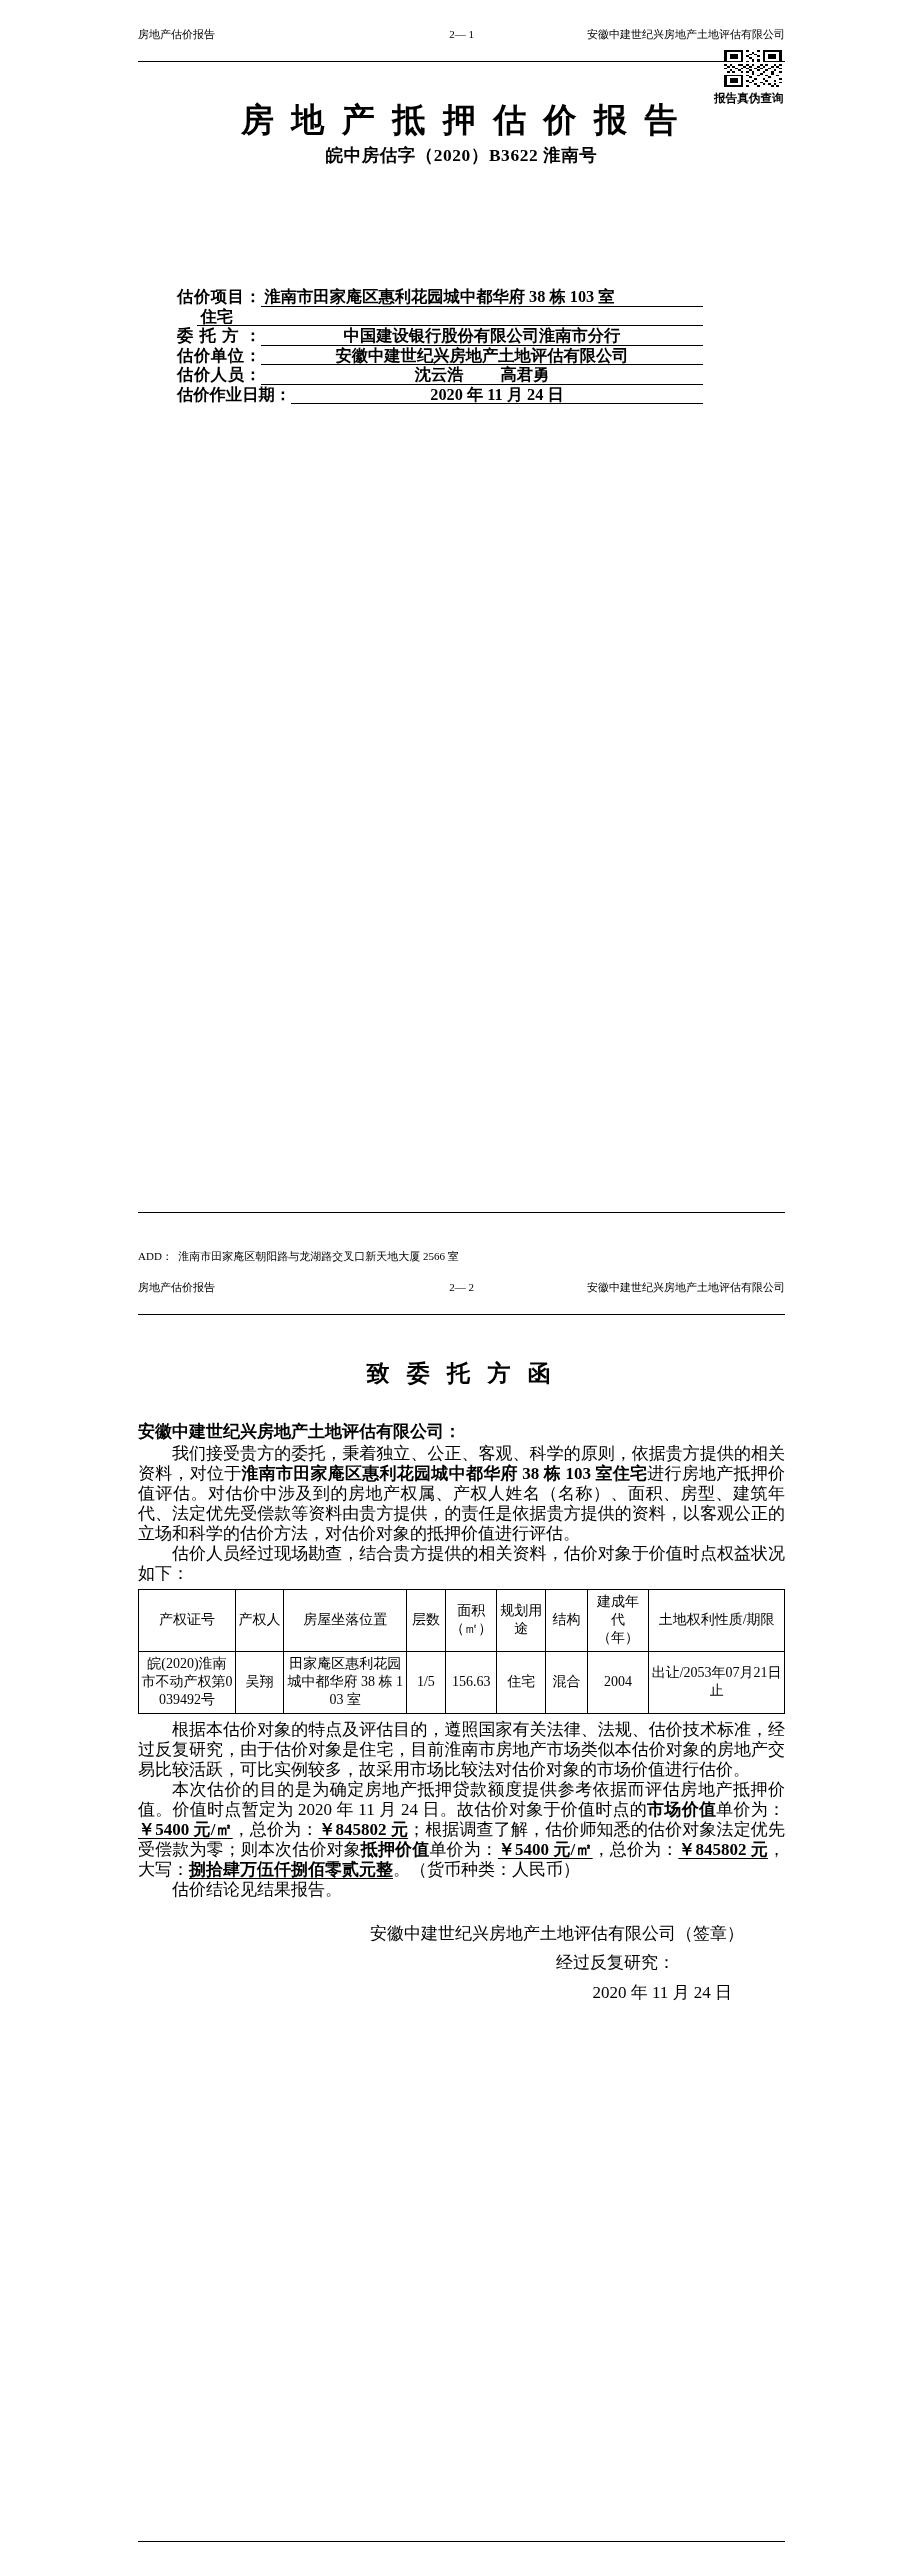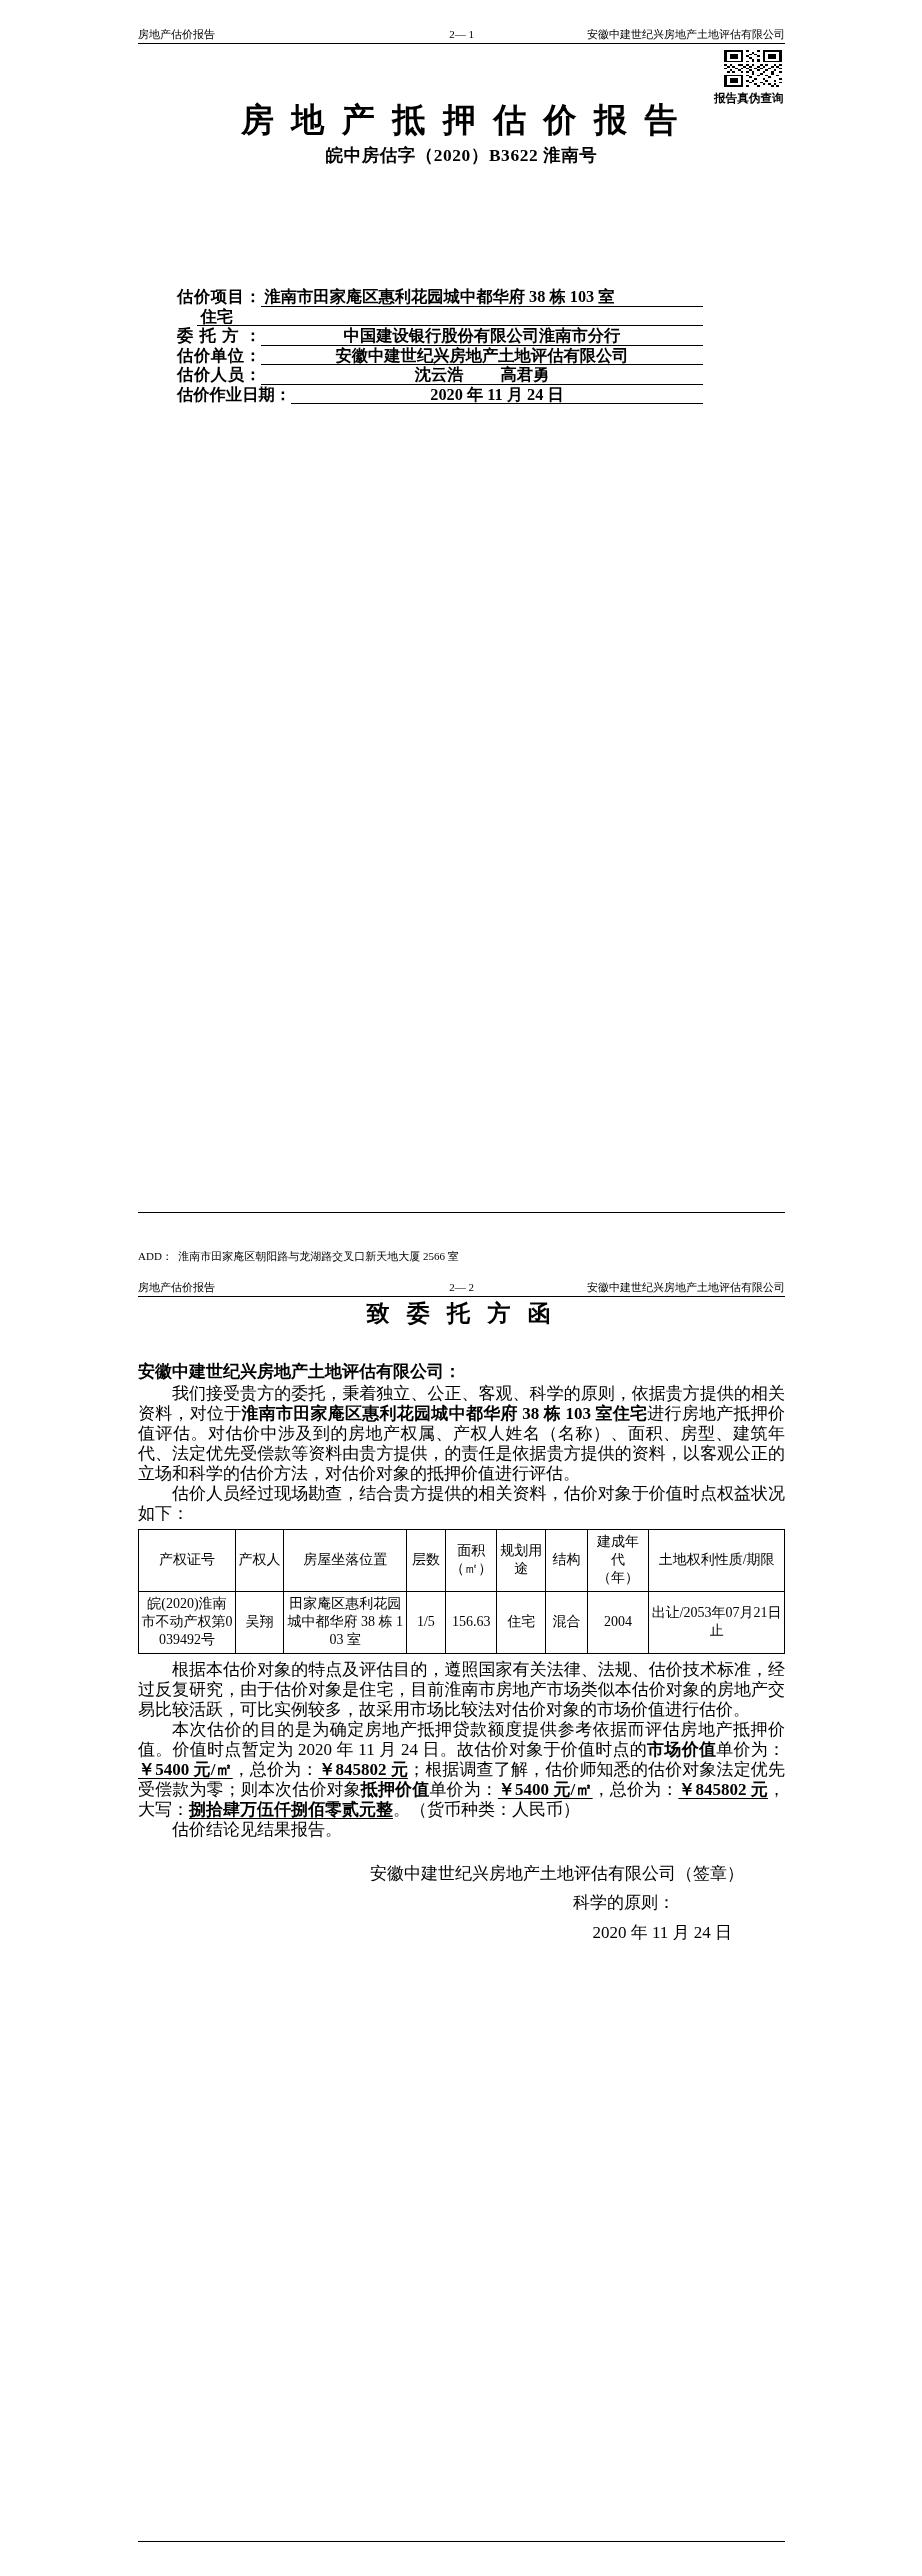--- a/index.html
+++ b/index.html
@@ -12,21 +12,21 @@
     color:#000;
     font-family:"Liberation Serif","DejaVu Serif",serif;
   }
   .abs { position:absolute; }
 
   
   .pg-header {
     left:138px; width:647px;
     display:grid; grid-template-columns:1fr auto 1fr; align-items:end;
     font-size:11px; line-height:14px;
-    padding-bottom:2px; border-bottom:1.2px solid #000;
+    padding-bottom:20px; border-bottom:1.2px solid #000;
   }
   .pg-header .l { text-align:left; }
   .pg-header .c { text-align:center; }
   .pg-header .r { text-align:right; }
 
   .pg-footer {
     left:138px; width:647px;
     border-top:1.2px solid #000;
     padding-top:4.1px;
     font-size:11px; line-height:15.7px;
@@ -55,21 +55,21 @@
   .fvalue {
     flex:1; border-bottom:1.2px solid #000;
     text-align:center; line-height:19.5px;
     white-space:pre;
   }
   .fvalue.left { text-align:left; padding-left:3.5px; }
   .fvalue.names { display:flex; justify-content:center; gap:37px; }
 
   
   .p2 {
-    left:138px; top:1300px; width:647px;
+    left:138px; top:1360px; width:647px;
     font-size:17px; line-height:20px; text-align:justify;
   }
   .p2 .doc-title {
     margin:0 0 34px 0; text-align:center;
     font-size:23px; line-height:28px; font-weight:bold; letter-spacing:5.8px;
     white-space:pre;
   }
   .p2 .salutation { font-weight:bold; margin-bottom:2.3px; }
   .p2 p { margin:0; text-indent:2em; }
   .b { font-weight:bold; }
@@ -212,21 +212,21 @@
       </tbody>
     </table>
 
     <p>根据本估价对象的特点及评估目的，遵照国家有关法律、法规、估价技术标准，经过反复研究，由于估价对象是住宅，目前淮南市房地产市场类似本估价对象的房地产交易比较活跃，可比实例较多，故采用市场比较法对估价对象的市场价值进行估价。</p>
 
     <p><span>本次估价的目的是为确定房地产抵押贷款额度提供参考依据而评估房地产抵押价值。价值时点暂定为 2020 年 11 月 24 日。故估价对象于价值时点的</span><span class="b">市场价值</span><span>单价为：</span><span class="b ul">￥5400 元/㎡</span><span>，总价为：</span><span class="b ul">￥845802 元</span><span>；根据调查了解，估价师知悉的估价对象法定优先受偿款为零；则本次估价对象</span><span class="b">抵押价值</span><span>单价为：</span><span class="b ul">￥5400 元/㎡</span><span>，总价为：</span><span class="b ul">￥845802 元</span><span>，大写：</span><span class="b ul">捌拾肆万伍仟捌佰零贰元整</span><span>。（货币种类：人民币）</span></p>
 
     <p>估价结论见结果报告。</p>
 
     <div class="sign">安徽中建世纪兴房地产土地评估有限公司（签章）</div>
-    <div class="legal">科学的原则：</div>
+    <div class="legal">经过反复研究：</div>
     <div class="sdate">2020 年 11 月 24 日</div>
   </main>
 
   <footer class="abs pg-footer" style="top:2541px">
     
     
   </footer>
 
 </div>
 

